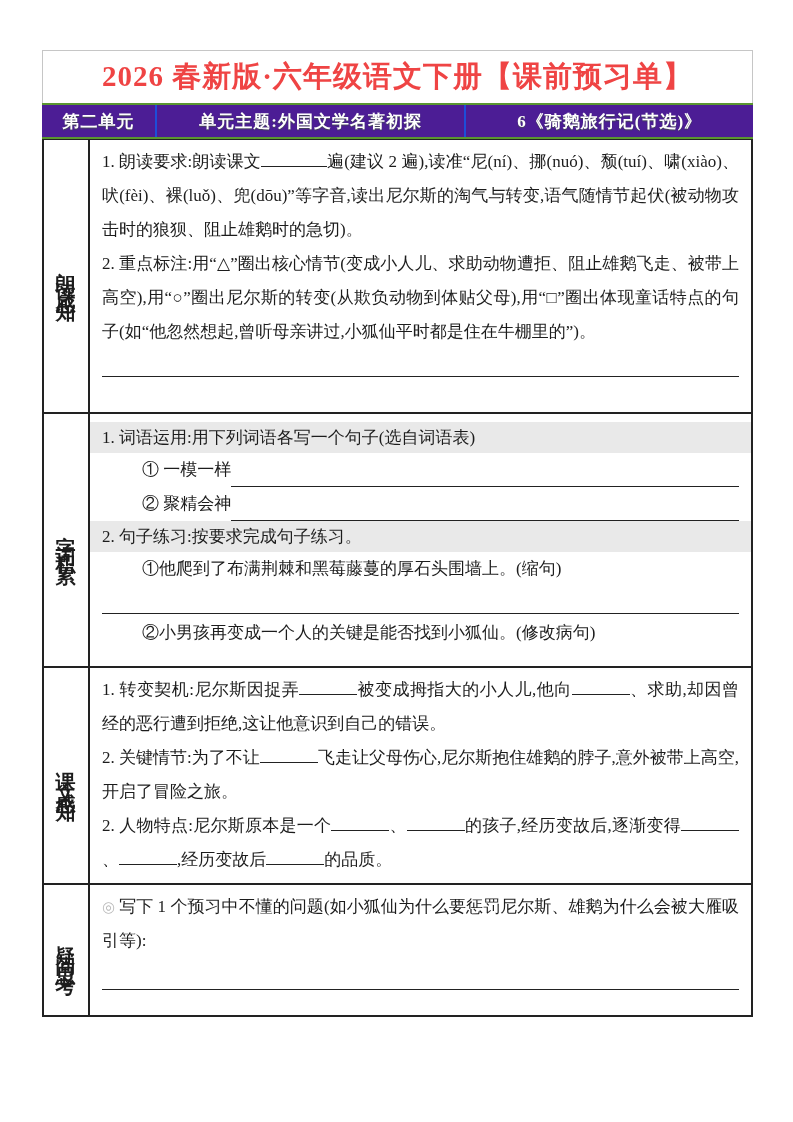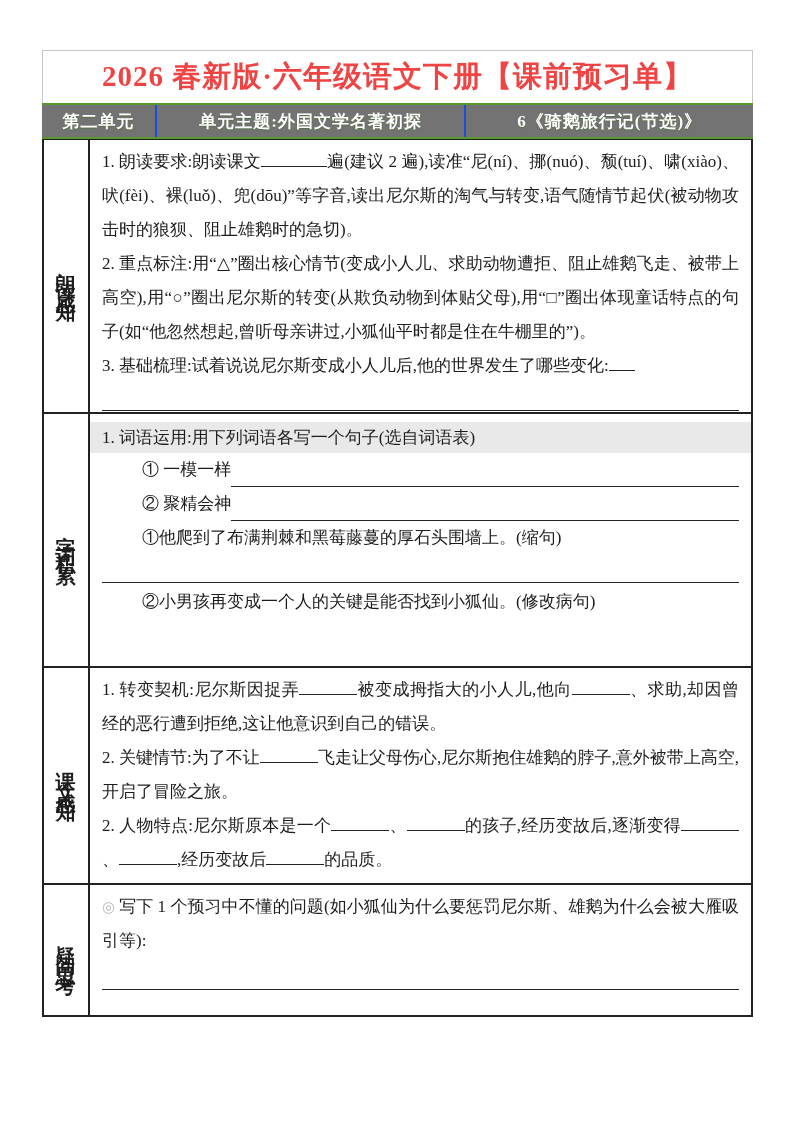--- a/index.html
+++ b/index.html
@@ -12,21 +12,21 @@
     height:53px; display:flex; align-items:center; justify-content:center;
     border:1px solid #c6c6c6; border-bottom:none; background:#fff;
   }
   .title-bar h1 {
     font-size:29px; font-weight:900; color:#ef4444; letter-spacing:1px;
     white-space:nowrap;
   }
 
   
   .unit-bar {
-    height:36px; display:flex; background:#737373;
+    height:36px; display:flex; background:#4c1d95;
     border-top:2px solid #5a9630; border-bottom:2px solid #5a9630;
   }
   .unit-bar .cell {
     display:flex; align-items:center; justify-content:center;
     color:#ffffff; font-weight:bold; font-size:17px; letter-spacing:1px;
     text-shadow:0 1px 1px rgba(60,110,30,.55);
   }
   .unit-bar .cell + .cell { border-left:2px solid #1d4ed8; }
   .c-unit   { width:15.9%; }
   .c-theme  { width:43.5%; }
@@ -103,42 +103,42 @@
       <div class="label-cell">
         <span>朗读感知</span>
       </div>
       <div class="content-cell">
         <div class="para">
           <span>1. 朗读要求:朗读课文</span><span class="blank blank-lg"></span><span>遍(建议 2 遍),读准“尼(ní)、挪(nuó)、颓(tuí)、啸(xiào)、吠(fèi)、裸(luǒ)、兜(dōu)”等字音,读出尼尔斯的淘气与转变,语气随情节起伏(被动物攻击时的狼狈、阻止雄鹅时的急切)。</span>
         </div>
         <div class="para">
           <span>2. 重点标注:用“△”圈出核心情节(变成小人儿、求助动物遭拒、阻止雄鹅飞走、被带上高空),用“○”圈出尼尔斯的转变(从欺负动物到体贴父母),用“□”圈出体现童话特点的句子(如“他忽然想起,曾听母亲讲过,小狐仙平时都是住在牛棚里的”)。</span>
         </div>
-        <div class="para">
-          <span>3. 基础梳理:试着说说尼尔斯变成小人儿后,他的世界发生了哪些变化:</span><span class="blank blank-sm"></span>
-        </div>
         <div class="answer-line"></div>
       </div>
     </div>
 
     <div class="row r2">
       <div class="label-cell">
         <span>字词积累</span>
       </div>
       <div class="content-cell">
         <div class="hl-row">
           <span>1. 词语运用:用下列词语各写一个句子(选自词语表)</span>
         </div>
         <div class="word-item indent">
           <span class="wlabel">① 一模一样</span>
           <span class="wblank"></span>
         </div>
         <div class="word-item indent">
           <span class="wlabel">② 聚精会神</span>
           <span class="wblank"></span>
+        </div>
+        <div class="hl-row">
+          <span>2. 句子练习:按要求完成句子练习。</span>
         </div>
         <div class="para indent">
           <span>①他爬到了布满荆棘和黑莓藤蔓的厚石头围墙上。(缩句)</span>
         </div>
         <div class="sent-answer"></div>
         <div class="para indent">
           <span>②小男孩再变成一个人的关键是能否找到小狐仙。(修改病句)</span>
         </div>
       </div>
     </div>

